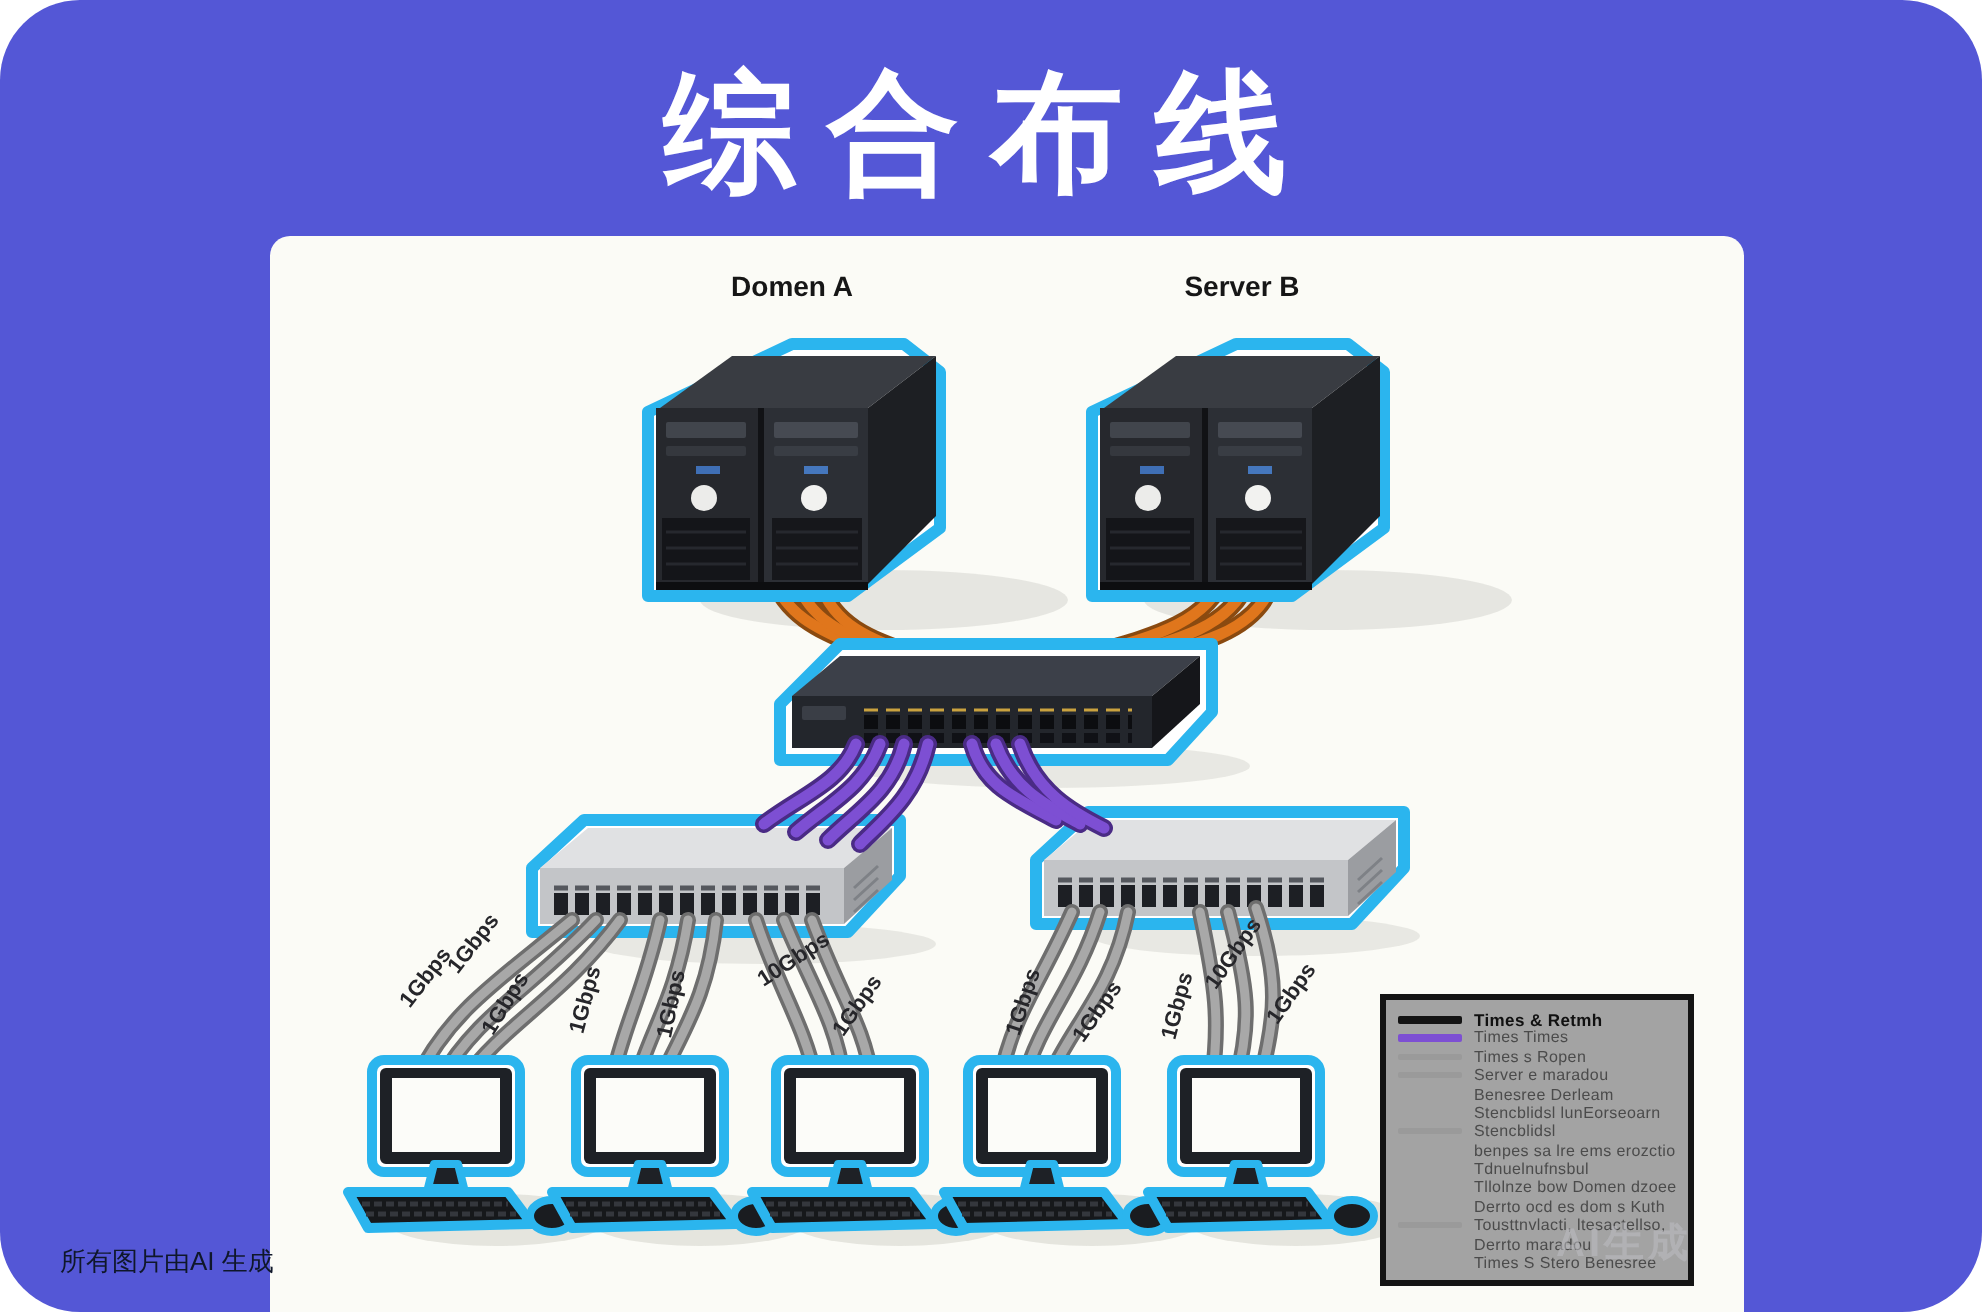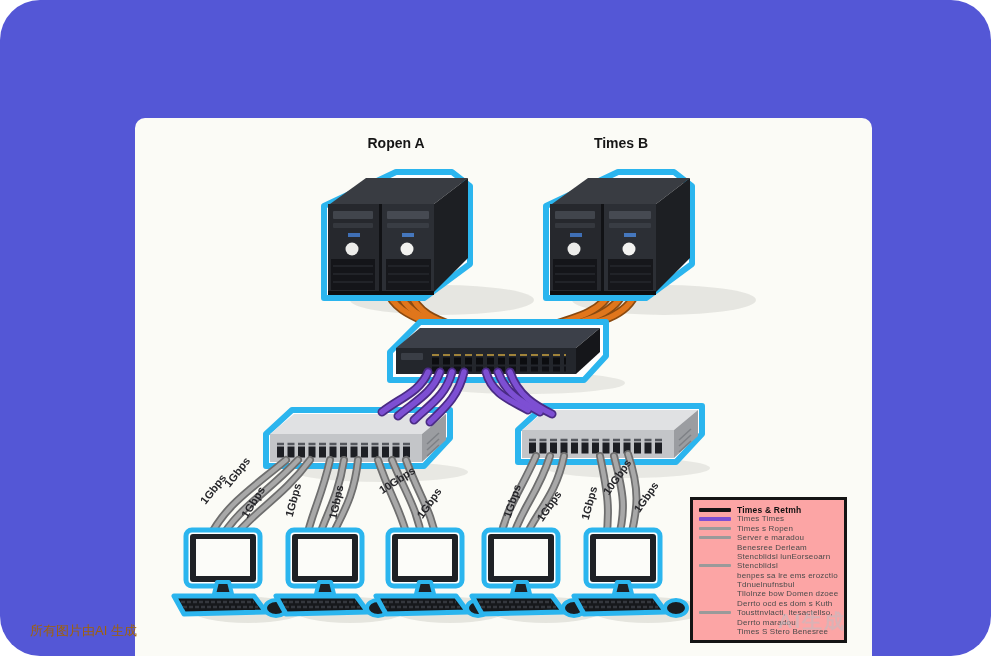--- a/index.html
+++ b/index.html
@@ -9,41 +9,42 @@
   .title{position:absolute;left:0;right:0;top:22px;text-align:center;
          color:#ffffff;font-size:66px;font-weight:800;letter-spacing:16px;}
   .panel{position:absolute;left:135px;top:118px;width:737px;height:538px;
          background:#fbfbf6;border-radius:10px 10px 0 0;}
   .diagram{position:absolute;left:0;top:0;}
   .dev-label{position:absolute;transform:translate(-50%,-50%);
              font-size:14px;font-weight:bold;color:#161616;white-space:nowrap;}
   .cab{position:absolute;font-size:11px;font-weight:600;color:#26262a;
        white-space:nowrap;}
   .legend{position:absolute;left:690px;top:497px;width:157px;height:146px;
-          background:#fca5a5;border:3px solid #141414;box-sizing:border-box;
+          background:#a3a3a3;border:3px solid #141414;box-sizing:border-box;
           padding:5px 6px 4px 6px;display:flex;flex-direction:column;
           justify-content:space-between;}
   .lrow{display:flex;align-items:center;gap:6px;height:9px;}
   .lrow .sw{width:32px;flex:0 0 32px;height:3px;border-radius:1px;}
   .sw-black{background:#141414;height:4px !important;}
   .sw-purple{background:#7d4fd3;height:4px !important;}
   .sw-gray{background:#9a9a9a;}
   .sw-none{background:transparent;}
   .lrow .ltxt{font-size:8px;color:#4b4b4b;white-space:nowrap;overflow:hidden;
               letter-spacing:0.2px;}
   .lrow.bold .ltxt{font-weight:bold;color:#111;font-size:8.5px;}
   .watermark{position:absolute;left:778px;top:608px;font-size:20px;
              font-weight:bold;color:rgba(190,190,195,0.55);letter-spacing:2px;text-align:center;}
-  .footer{position:absolute;left:30px;top:622px;font-size:13px;color:#a16207;}
+  .footer{position:absolute;left:30px;top:622px;font-size:13px;color:#0f172a;}
 </style>
 </head>
 <body>
 
 <div class="page">
   <div class="bg"></div>
+  <div class="title">综合布线</div>
   <div class="panel"></div>
 
   <svg class="diagram" width="991" height="656" viewBox="0 0 991 656">
     <defs>
 
       <g id="srv">
         <path d="M324,206 L396,172 L452,172 L470,186 L470,264 L424,298 L324,298 Z" fill="#ffffff" stroke="#2bb5ee" stroke-width="6" stroke-linejoin="round"></path>
         <polygon points="330,204 366,178 468,178 434,204" fill="#393c42"></polygon>
         <polygon points="434,204 468,178 468,258 434,292" fill="#1d1f23"></polygon>
         <rect x="328" y="204" width="51" height="90" fill="#26282d"></rect>
@@ -183,22 +184,22 @@
       <path d="M628,454 C640,490 638,508 630,540" stroke="#a8a8a8" stroke-width="4.5"></path>
     </g>
 
     <use href="#pc" transform="translate(190,534)"></use>
     <use href="#pc" transform="translate(292,534)"></use>
     <use href="#pc" transform="translate(392,534)"></use>
     <use href="#pc" transform="translate(488,534)"></use>
     <use href="#pc" transform="translate(590,534)"></use>
   </svg>
 
-  <div class="dev-label" style="left:396px;top:143px;">Ropen A</div>
-  <div class="dev-label" style="left:621px;top:143px;">Times B</div>
+  <div class="dev-label" style="left:396px;top:143px;">Domen A</div>
+  <div class="dev-label" style="left:621px;top:143px;">Server B</div>
 
   <span class="cab" style="left:213px;top:489px;transform:translate(-50%,-50%) rotate(-52deg);">1Gbps</span>
   <span class="cab" style="left:237px;top:472px;transform:translate(-50%,-50%) rotate(-52deg);">1Gbps</span>
   <span class="cab" style="left:253px;top:502px;transform:translate(-50%,-50%) rotate(-58deg);">1Gbps</span>
   <span class="cab" style="left:293px;top:500px;transform:translate(-50%,-50%) rotate(-75deg);">1Gbps</span>
   <span class="cab" style="left:336px;top:502px;transform:translate(-50%,-50%) rotate(-78deg);">1Gbps</span>
   <span class="cab" style="left:397px;top:480px;transform:translate(-50%,-50%) rotate(-33deg);">10Gbps</span>
   <span class="cab" style="left:429px;top:503px;transform:translate(-50%,-50%) rotate(-55deg);">1Gbps</span>
   <span class="cab" style="left:512px;top:501px;transform:translate(-50%,-50%) rotate(-72deg);">1Gbps</span>
   <span class="cab" style="left:549px;top:506px;transform:translate(-50%,-50%) rotate(-55deg);">1Gbps</span>

